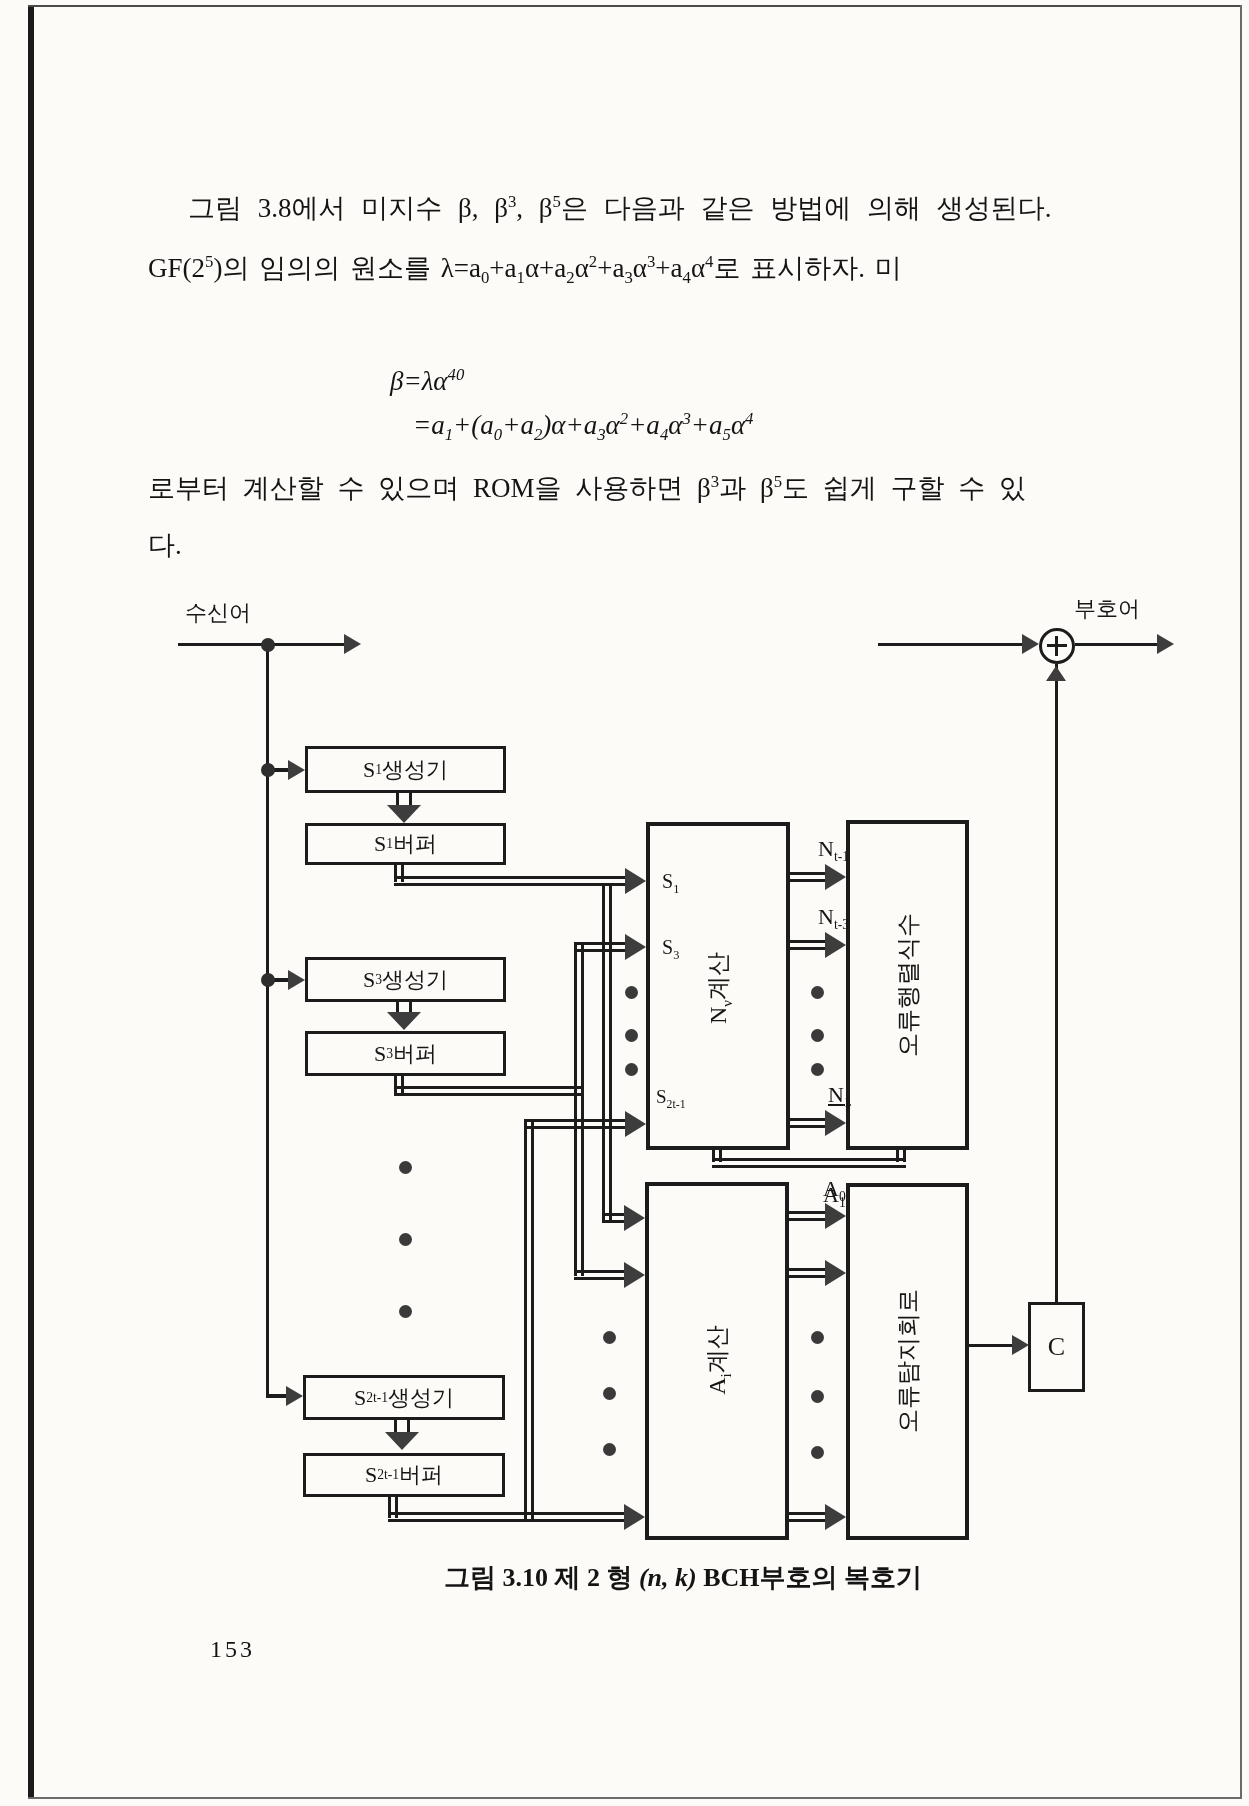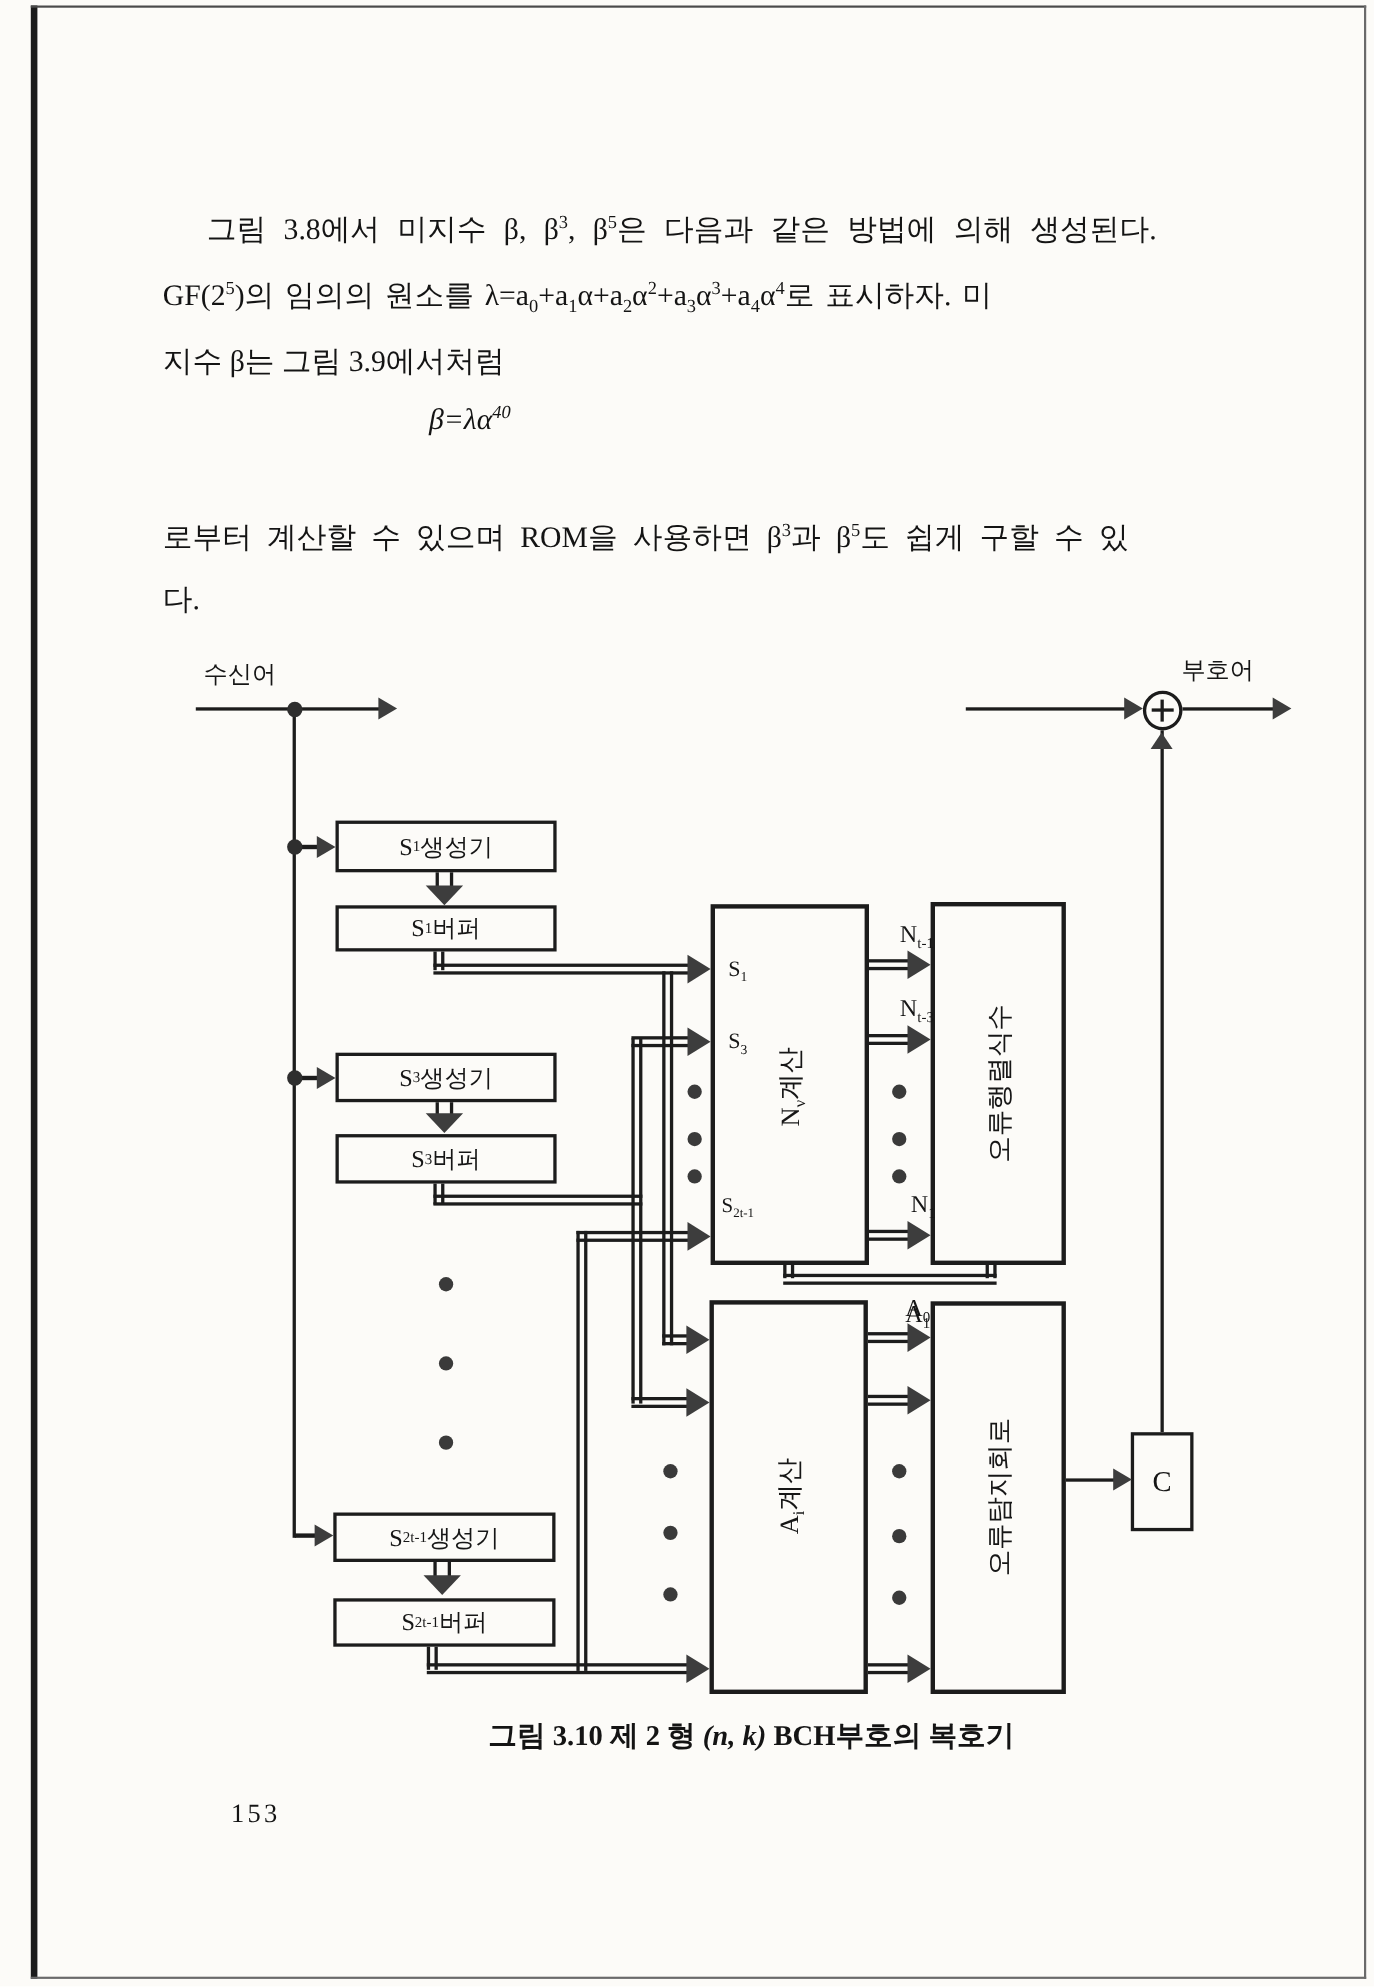--- a/index.html
+++ b/index.html
@@ -43,22 +43,22 @@
 
 <div id="page">
 
   <div class="frame" style="left:28px;top:5px;width:6px;height:1794px;"></div>
   <div class="frame" style="left:28px;top:5px;width:1214px;height:2px;background:#4a4a4a;"></div>
   <div class="frame" style="left:1240px;top:5px;width:2px;height:1794px;background:#6a6a6a;"></div>
   <div class="frame" style="left:28px;top:1797px;width:1214px;height:2px;background:#6a6a6a;"></div>
 
   <div class="txt" style="left:188px;top:190px;word-spacing:9px;">그림 3.8에서 미지수 β, β<sup>3</sup>, β<sup>5</sup>은 다음과 같은 방법에 의해 생성된다.</div>
   <div class="txt" style="left:148px;top:250px;word-spacing:3px;">GF(2<sup>5</sup>)의 임의의 원소를 λ=a<sub>0</sub>+a<sub>1</sub>α+a<sub>2</sub>α<sup>2</sup>+a<sub>3</sub>α<sup>3</sup>+a<sub>4</sub>α<sup>4</sup>로 표시하자. 미</div>
-  <div class="txt" style="left:148px;top:310px;">지수 β는 그림 3.9에서처럼</div>
   <div class="txt" style="left:390px;top:366px;font-style:italic;">β=λα<sup>40</sup></div>
+  <div class="txt" style="left:413px;top:410px;font-style:italic;">=a<sub>1</sub>+(a<sub>0</sub>+a<sub>2</sub>)α+a<sub>3</sub>α<sup>2</sup>+a<sub>4</sub>α<sup>3</sup>+a<sub>5</sub>α<sup>4</sup></div>
   <div class="txt" style="left:148px;top:470px;word-spacing:7px;">로부터 계산할 수 있으며 ROM을 사용하면 β<sup>3</sup>과 β<sup>5</sup>도 쉽게 구할 수 있</div>
   <div class="txt" style="left:148px;top:527px;">다.</div>
 
   <div class="abs" style="left:0;top:0;width:1249px;height:1338px;margin-left:28px;">
 
     <div class="buslabel" style="left:157px;top:598px;">수신어</div>
     <div class="buslabel" style="left:1046px;top:594px;">부호어</div>
 
     <div class="line" style="left:150px;top:643px;width:170px;height:3px;"></div>
     <div class="ah-r" style="left:316px;top:634px;"></div>
@@ -155,21 +155,21 @@
     <div class="ah-r-big" style="left:797px;top:864px;"></div>
     <div class="buslabel" style="left:790px;top:836px;">N<sub>t-1</sub></div>
     <div class="bus-h" style="left:762px;top:940px;width:40px;"></div>
     <div class="ah-r-big" style="left:797px;top:932px;"></div>
     <div class="buslabel" style="left:790px;top:904px;">N<sub>t-3</sub></div>
     <div class="sdot" style="left:783px;top:986px;"></div>
     <div class="sdot" style="left:783px;top:1029px;"></div>
     <div class="sdot" style="left:783px;top:1063px;"></div>
     <div class="bus-h" style="left:762px;top:1118px;width:40px;"></div>
     <div class="ah-r-big" style="left:797px;top:1110px;"></div>
-    <div class="buslabel" style="left:800px;top:1082px;">N<sub>1</sub></div>
+    <div class="buslabel" style="left:800px;top:1082px;text-decoration:underline;">N<sub>1</sub></div>
 
     <div class="box bigbox" style="left:818px;top:820px;width:123px;height:330px;"></div>
     <div class="vlabel" style="left:880px;top:985px;">오류행렬식수</div>
 
     <div class="bus-v" style="left:684px;top:1150px;height:12px;"></div>
     <div class="bus-v" style="left:868px;top:1150px;height:12px;"></div>
     <div class="bus-h" style="left:684px;top:1158px;width:194px;"></div>
 
     <div class="box bigbox" style="left:617px;top:1182px;width:144px;height:358px;"></div>
     <div class="vlabel" style="left:689px;top:1360px;">A<sub>i</sub>계산</div>

